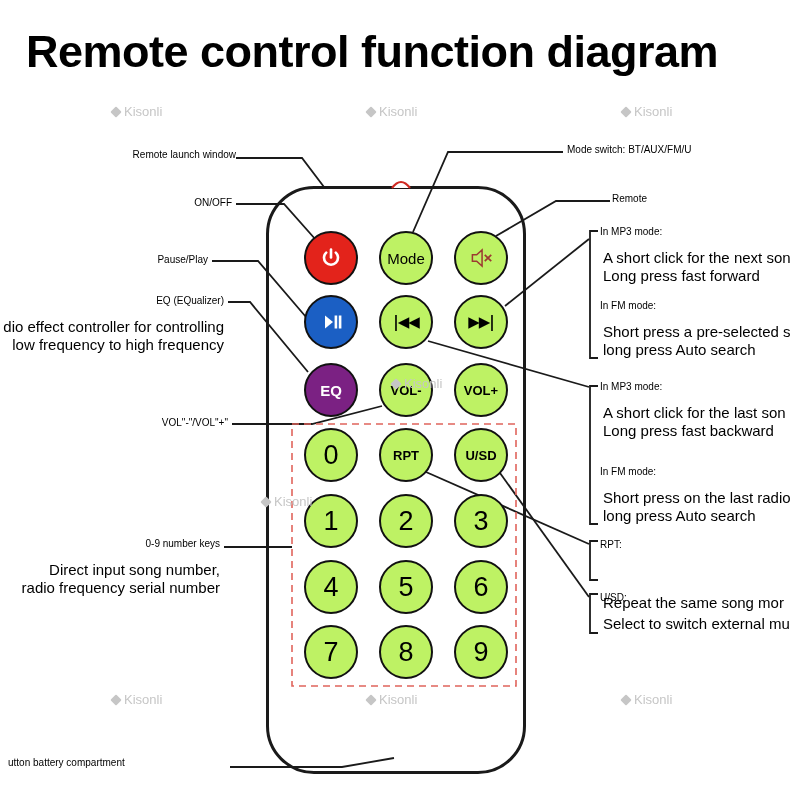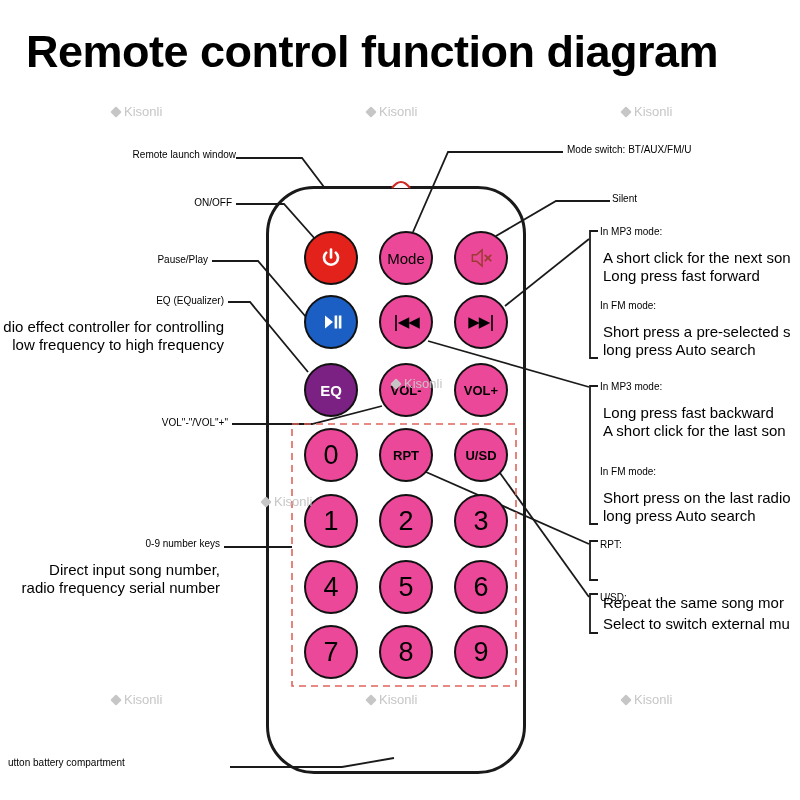--- a/index.html
+++ b/index.html
@@ -18,21 +18,21 @@
   .wm-icon{width:8px;height:8px;background:#c6c6c6;transform:rotate(45deg);border-radius:1px;}
   
   .remote-body{
     position:absolute;left:266px;top:186px;width:260px;height:588px;
     background:#fff;border:3px solid #1a1a1a;border-radius:48px;
     box-sizing:border-box;z-index:2;
   }
   svg.lines{position:absolute;left:0;top:0;z-index:3;pointer-events:none;}
   .btn{
     position:absolute;width:54px;height:54px;border-radius:50%;
-    border:2.5px solid #111;background:#ec4899;box-sizing:border-box;
+    border:2.5px solid #111;background:#bef264;box-sizing:border-box;
     display:flex;align-items:center;justify-content:center;z-index:4;
   }
   .btn.red{background:#e3231b;border-color:#111;}
   .btn.blue{background:#1b5fc4;}
   .btn.purple{background:#7b2183;}
   .btn .t-mode{font-size:15px;}
   .btn .t-small{font-size:13px;font-weight:bold;}
   .btn .t-digit{font-size:27px;font-weight:500;}
   .btn .t-eq{font-size:15px;font-weight:bold;color:#fff;}
   .btn .t-skip{font-family:"DejaVu Sans",sans-serif;font-size:15px;font-weight:bold;letter-spacing:-1px;}
@@ -218,37 +218,37 @@
 </div>
 <div class="lbl l-vol">VOL"-"/VOL"+"</div>
 <div class="lbl l-num-t">0-9 number keys</div>
 <div class="sub l-num-s ra">
   <div>Direct input song number,</div>
   <div>radio frequency serial number</div>
 </div>
 <div class="lbl l-batt">utton battery compartment</div>
 
 <div class="lbl r-mode">Mode switch: BT/AUX/FM/U</div>
-<div class="lbl r-silent">Silent</div>
+<div class="lbl r-silent">Remote</div>
 
 <div class="lbl r-g1-t1">In MP3 mode:</div>
 <div class="sub r-g1-s1">
   <div>A short click for the next son</div>
   <div>Long press fast forward</div>
 </div>
 <div class="lbl r-g1-t2">In FM mode:</div>
 <div class="sub r-g1-s2">
   <div>Short press a pre-selected s</div>
   <div>long press Auto search</div>
 </div>
 
 <div class="lbl r-g2-t1">In MP3 mode:</div>
 <div class="sub r-g2-s1">
+  <div>A short click for the last son</div>
   <div>Long press fast backward</div>
-  <div>A short click for the last son</div>
 </div>
 <div class="lbl r-g2-t2">In FM mode:</div>
 <div class="sub r-g2-s2">
   <div>Short press on the last radio</div>
   <div>long press Auto search</div>
 </div>
 
 <div class="lbl r-rpt-t">RPT:</div>
 <div class="sub r-rpt-s">
   <div>Repeat the same song mor</div>

